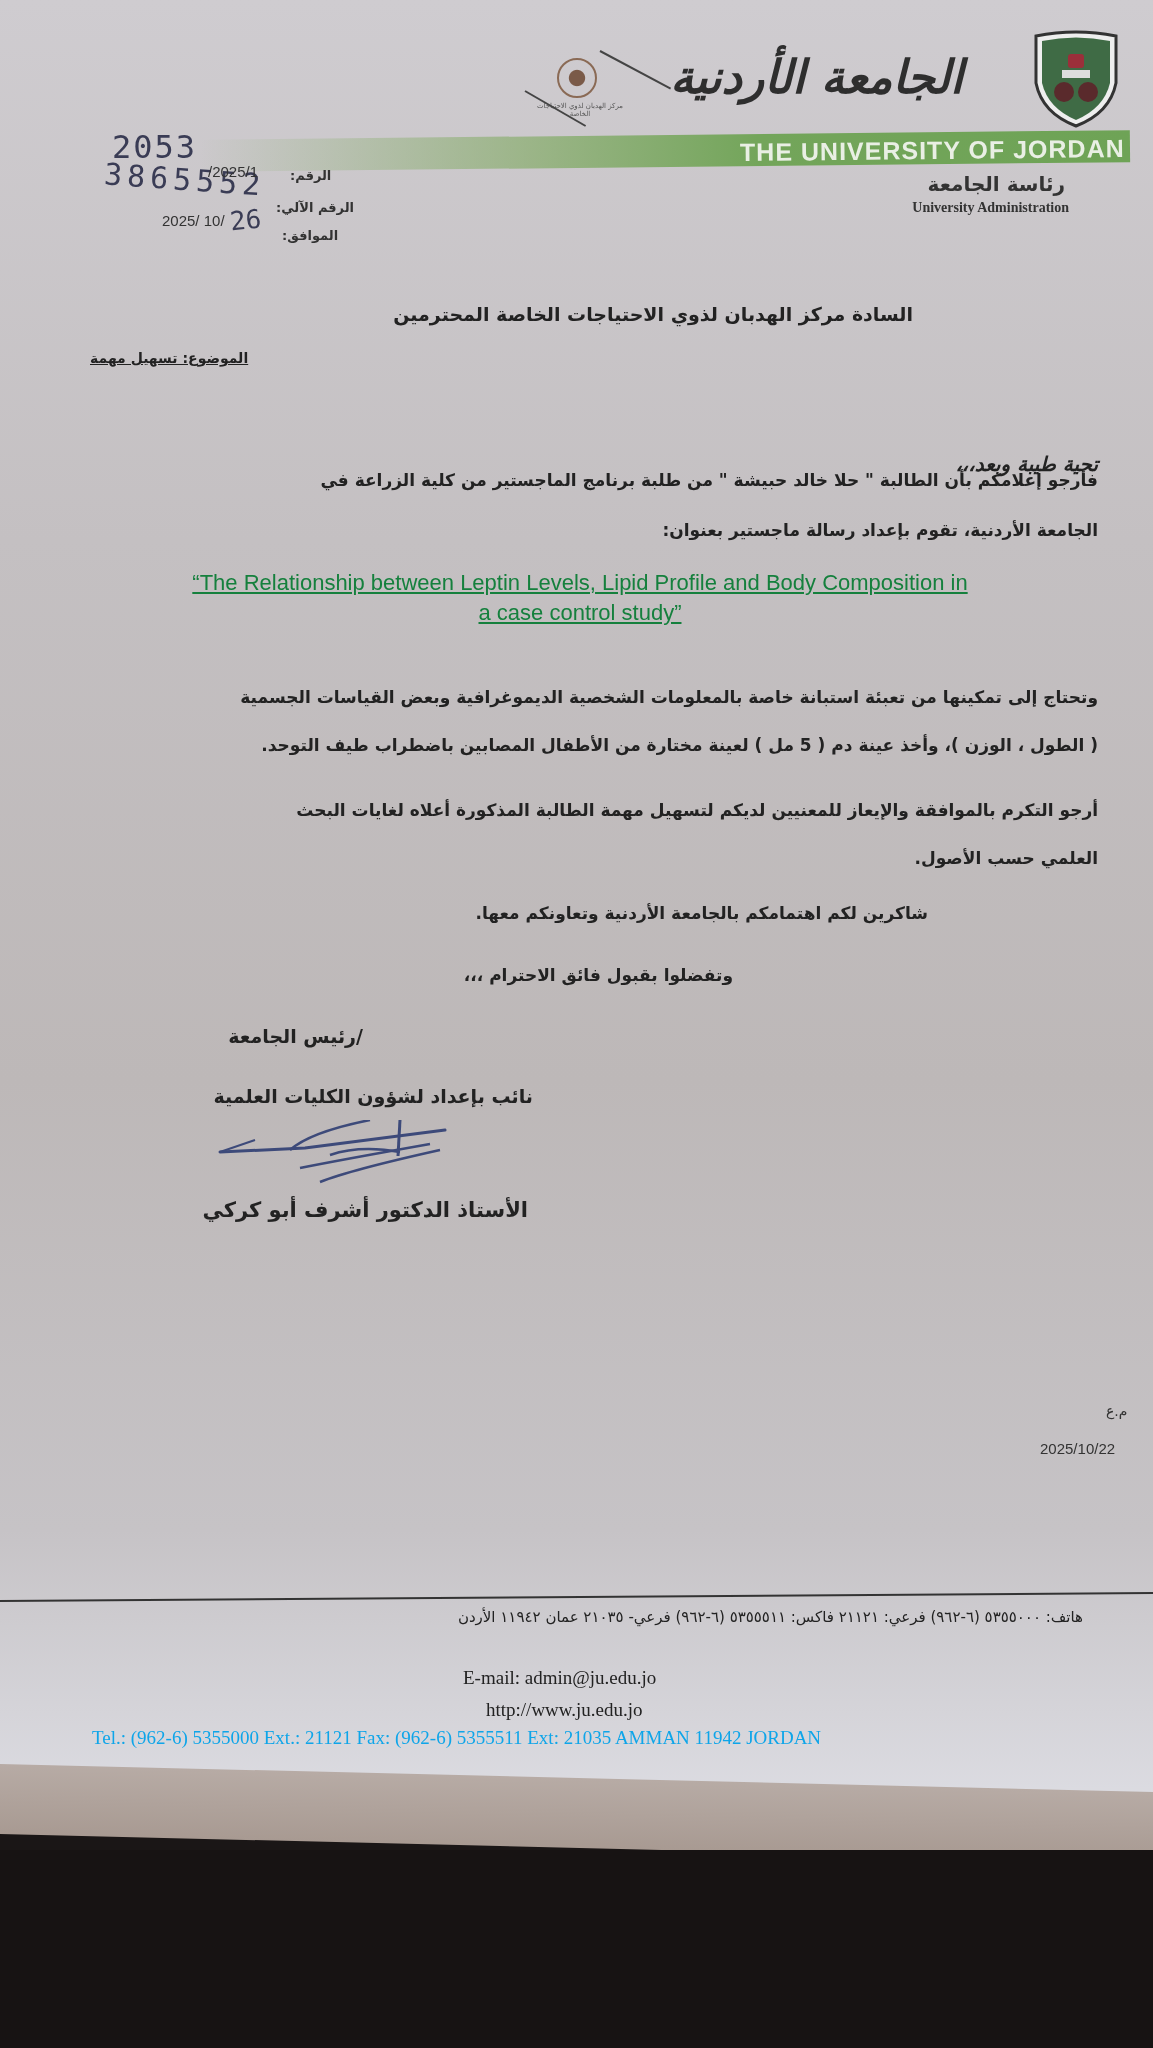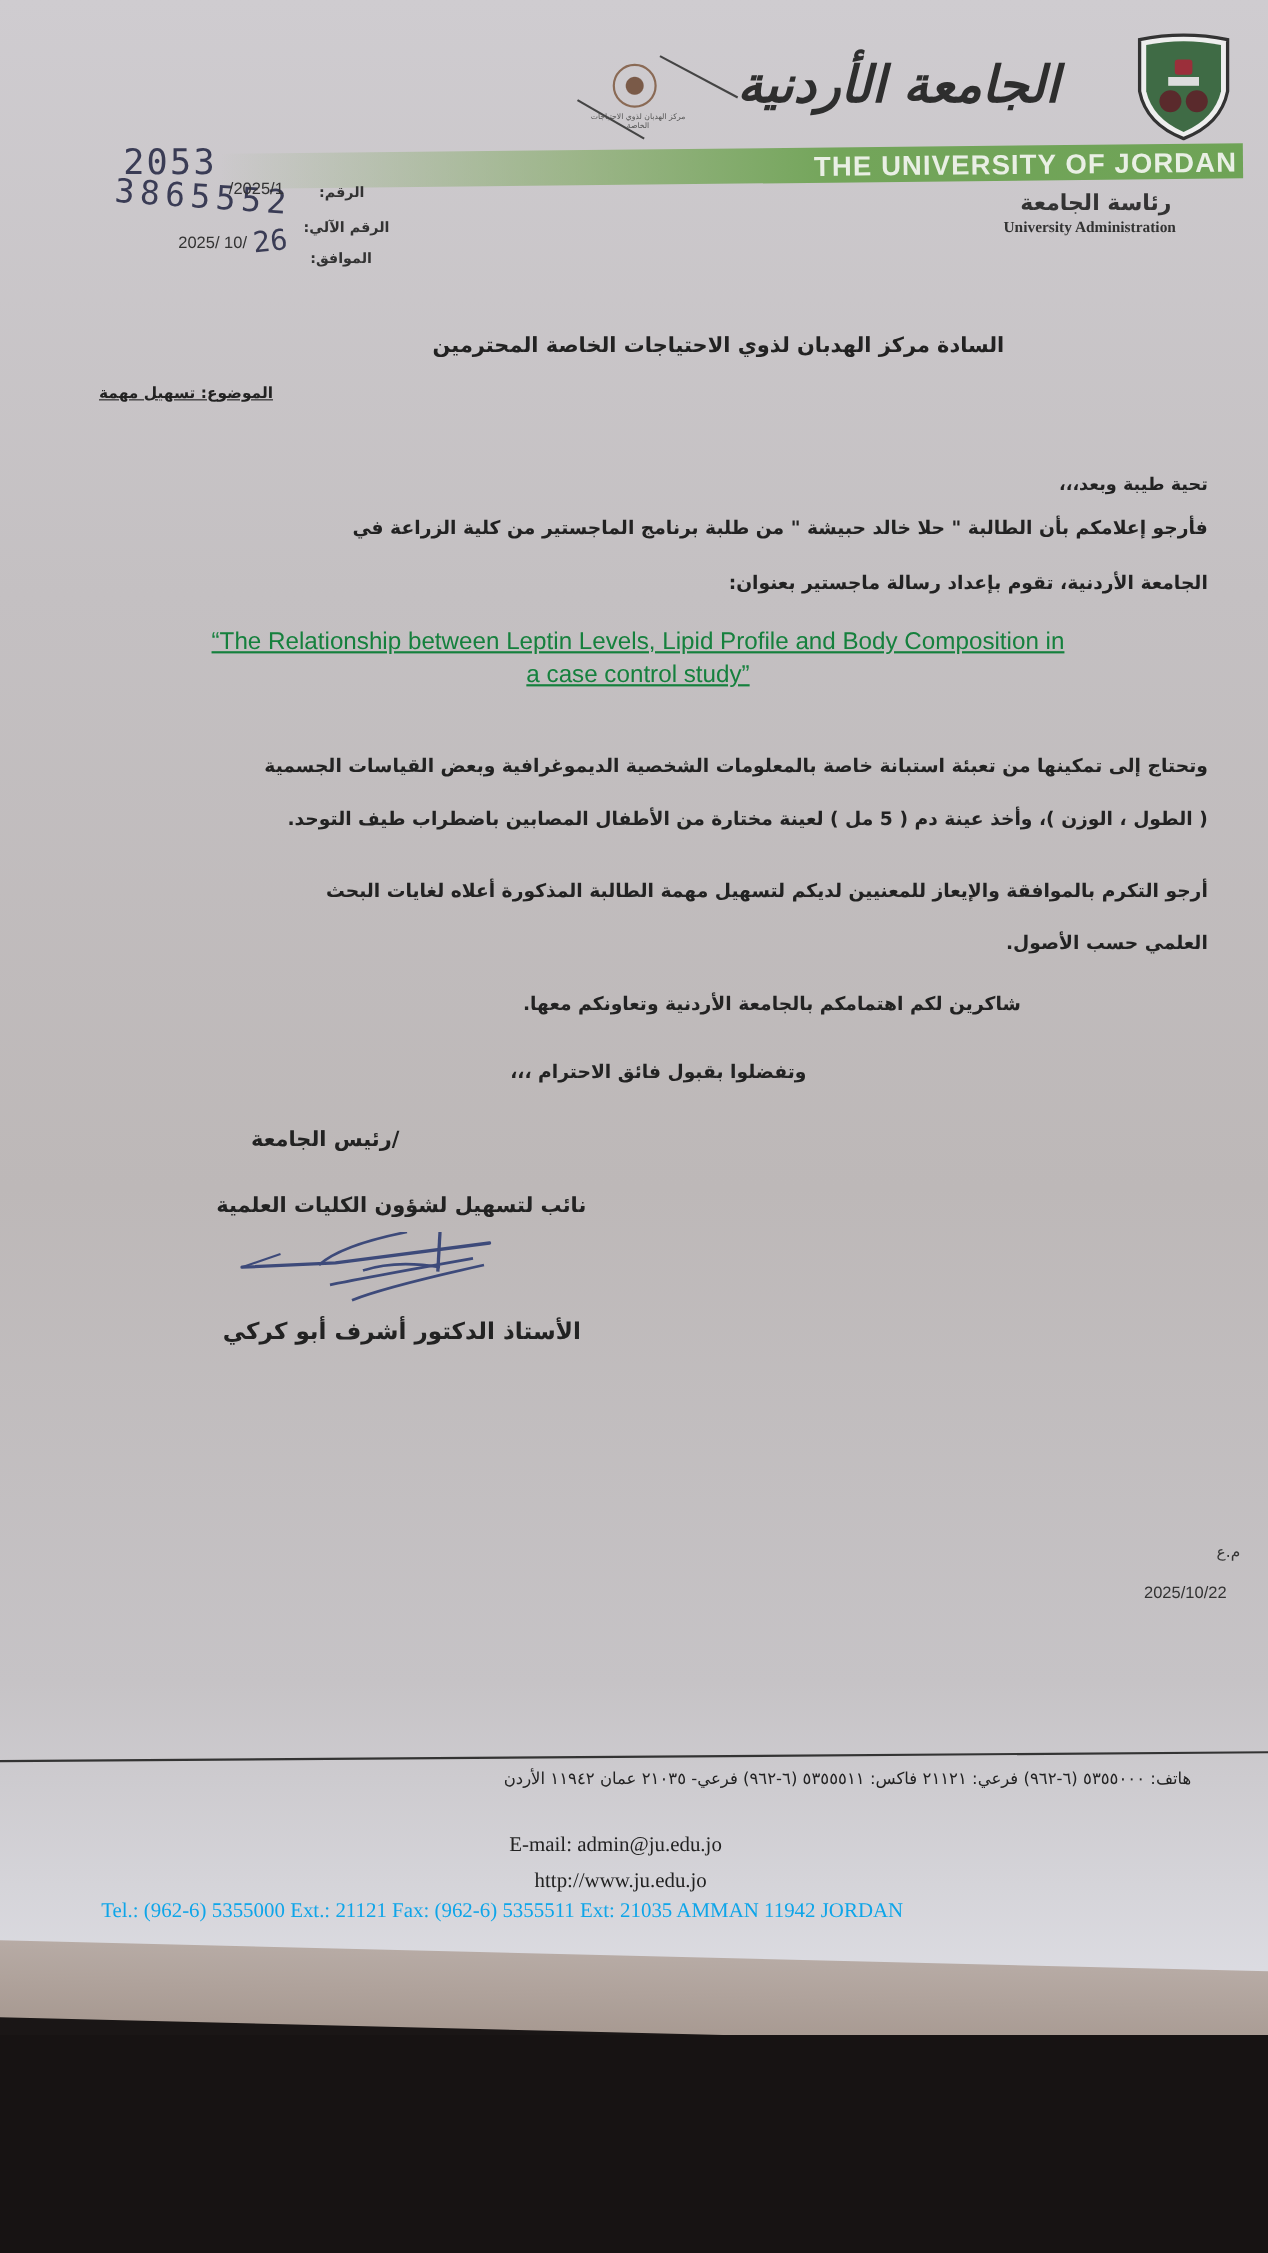--- a/index.html
+++ b/index.html
@@ -43,21 +43,21 @@
   .hand { font-family:"DejaVu Sans Mono", monospace; color:#3a3c55; }
   .ref1 { left:112px; top:128px; font-size:32px; letter-spacing:2px; }
   .ref2 { left:104px; top:162px; font-size:30px; letter-spacing:5px; transform:rotate(4deg); }
   .ref-typed { left:208px; top:163px; font-size:15px; color:#333; font-family:"Liberation Sans", sans-serif; }
   .date-typed { left:162px; top:212px; font-size:15px; color:#333; font-family:"Liberation Sans", sans-serif; }
   .date-hand { left:230px; top:205px; font-size:26px; color:#3a3c55; font-family:"DejaVu Sans Mono", monospace; transform:rotate(-6deg); }
 
   
   .recipient { right:240px; top:303px; font-size:19px; }
   .subject { left:90px; top:350px; font-size:14px; text-decoration:underline; }
-  .greeting { right:55px; top:430px; font-size:16px; }
+  .greeting { right:55px; top:452px; font-size:20px;font-style:italic; }
   .para { right:55px; font-size:17px; line-height:1.25; }
   .p1a { top:470px; }
   .p1b { top:520px; }
   .title-en { left:115px; top:568px; width:930px; text-align:center; font-family:"Liberation Sans", sans-serif; font-size:22px; color:#15803d; line-height:30px;text-decoration:underline; }
   .p2a { top:687px; right:55px; }
   .p2b { top:735px; right:55px; }
   .p3a { top:800px; right:55px; }
   .p3b { top:848px; right:55px; }
   .thanks { right:225px; top:903px; font-size:17px; }
   .closing { right:420px; top:965px; font-size:17px; }
@@ -124,21 +124,21 @@
 </div>
 
 <div class="abs ar para p2a">وتحتاج إلى تمكينها من تعبئة استبانة خاصة بالمعلومات الشخصية الديموغرافية وبعض القياسات الجسمية</div>
 <div class="abs ar para p2b">( الطول ، الوزن )، وأخذ عينة دم ( 5 مل ) لعينة مختارة من الأطفال المصابين باضطراب طيف التوحد.</div>
 <div class="abs ar para p3a">أرجو التكرم بالموافقة والإيعاز للمعنيين لديكم لتسهيل مهمة الطالبة المذكورة أعلاه لغايات البحث</div>
 <div class="abs ar para p3b">العلمي حسب الأصول.</div>
 <div class="abs ar thanks">شاكرين لكم اهتمامكم بالجامعة الأردنية وتعاونكم معها.</div>
 <div class="abs ar closing">وتفضلوا بقبول فائق الاحترام ،،،</div>
 
 <div class="abs ar sig-title1">/رئيس الجامعة</div>
-<div class="abs ar sig-title2">نائب لتسهيل لشؤون الكليات العلمية</div>
+<div class="abs ar sig-title2">نائب بإعداد لشؤون الكليات العلمية</div>
 <svg class="abs signature" viewBox="0 0 280 80">
   <path d="M10 32 L95 28 L235 10" stroke="#3d4a7a" stroke-width="3" fill="none" stroke-linecap="round"></path>
   <path d="M10 32 L45 20" stroke="#3d4a7a" stroke-width="2" fill="none"></path>
   <path d="M80 30 Q100 12 160 0" stroke="#3d4a7a" stroke-width="2.5" fill="none"></path>
   <path d="M120 35 Q150 25 190 32" stroke="#3d4a7a" stroke-width="2.5" fill="none"></path>
   <path d="M190 0 L188 36" stroke="#3d4a7a" stroke-width="3" fill="none"></path>
   <path d="M90 48 Q130 40 220 24" stroke="#3d4a7a" stroke-width="2.5" fill="none"></path>
   <path d="M110 62 Q140 50 230 30" stroke="#3d4a7a" stroke-width="2.5" fill="none"></path>
 </svg>
 <div class="abs ar sig-name">الأستاذ الدكتور أشرف أبو كركي</div>

